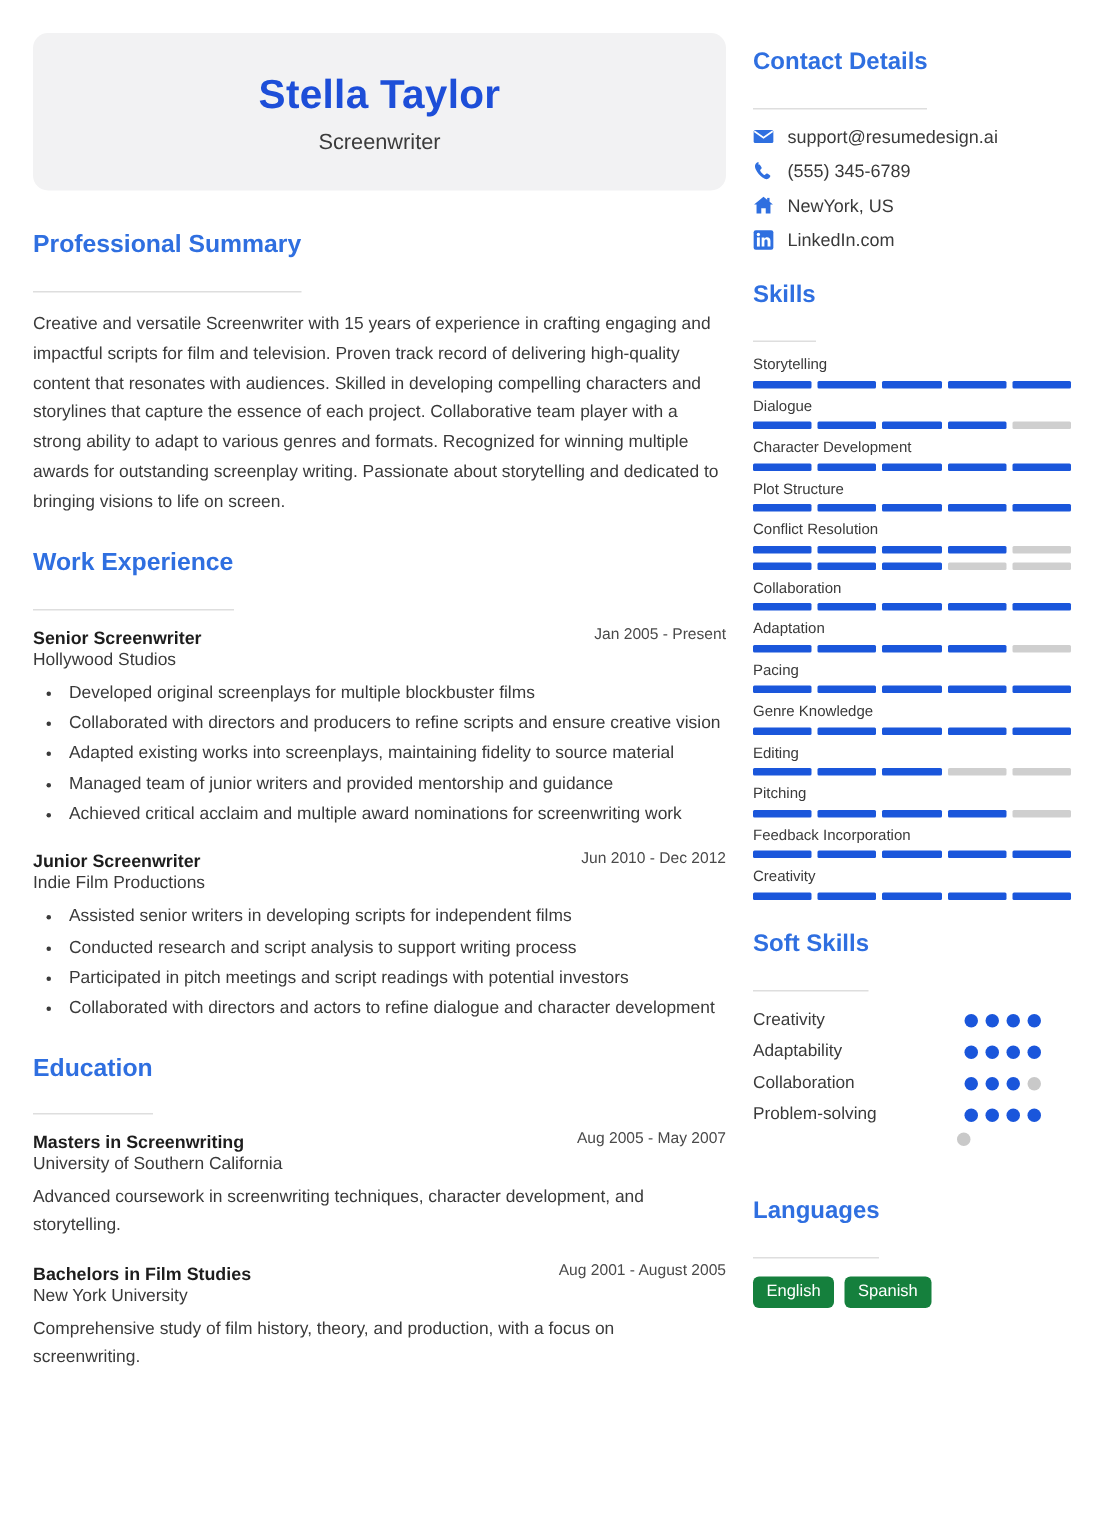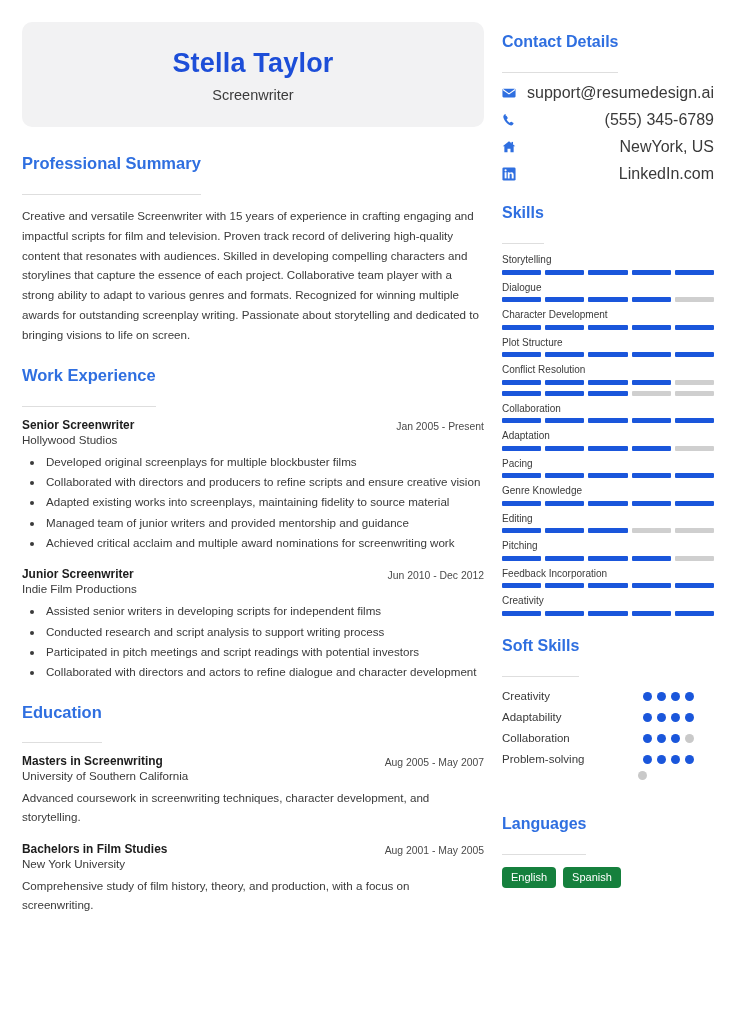--- a/index.html
+++ b/index.html
@@ -73,21 +73,21 @@
     color: #3a3a3a;
     text-align: left;
   }
 
   
   .entry { margin-bottom: 15px; }
   .entry:last-child { margin-bottom: 0; }
   .entry-top {
     display: flex;
     justify-content: space-between;
-    align-items: flex-end;
+    align-items: flex-start;
     gap: 10px;
   }
   .entry-role {
     font-size: 11.9px;
     font-weight: 700;
     color: #1d1d1d;
   }
   .entry-date {
     font-size: 10.4px;
     color: #4a4a4a;
@@ -118,23 +118,22 @@
     padding-left: 2px;
   }
 
   
   .contact-list { margin-top: 2px; }
   .contact-row {
     display: flex;
     align-items: center;
     gap: 9px;
     margin-bottom: 9px;
-    font-size: 16px;
-    color: #3a3a3a;
-    justify-content: space-between;
+    font-size: 12px;
+    color: #3a3a3a;
   }
   .c-icon {
     width: 14px;
     height: 14px;
     flex: 0 0 14px;
     display: flex;
     align-items: center;
     justify-content: center;
     color: #2f6fe0;
   }
@@ -269,21 +268,21 @@
             <div class="entry-top">
               <div class="entry-role">Masters in Screenwriting</div>
               <div class="entry-date">Aug 2005 - May 2007</div>
             </div>
             <div class="entry-org">University of Southern California</div>
             <div class="entry-desc">Advanced coursework in screenwriting techniques, character development, and storytelling.</div>
           </div>
           <div class="entry">
             <div class="entry-top">
               <div class="entry-role">Bachelors in Film Studies</div>
-              <div class="entry-date">Aug 2001 - May 2005</div>
+              <div class="entry-date">Aug 2001 - August 2005</div>
             </div>
             <div class="entry-org">New York University</div>
             <div class="entry-desc">Comprehensive study of film history, theory, and production, with a focus on screenwriting.</div>
           </div>
         </div>
     </div>
 
   </div>
 
   <div class="col-side">

